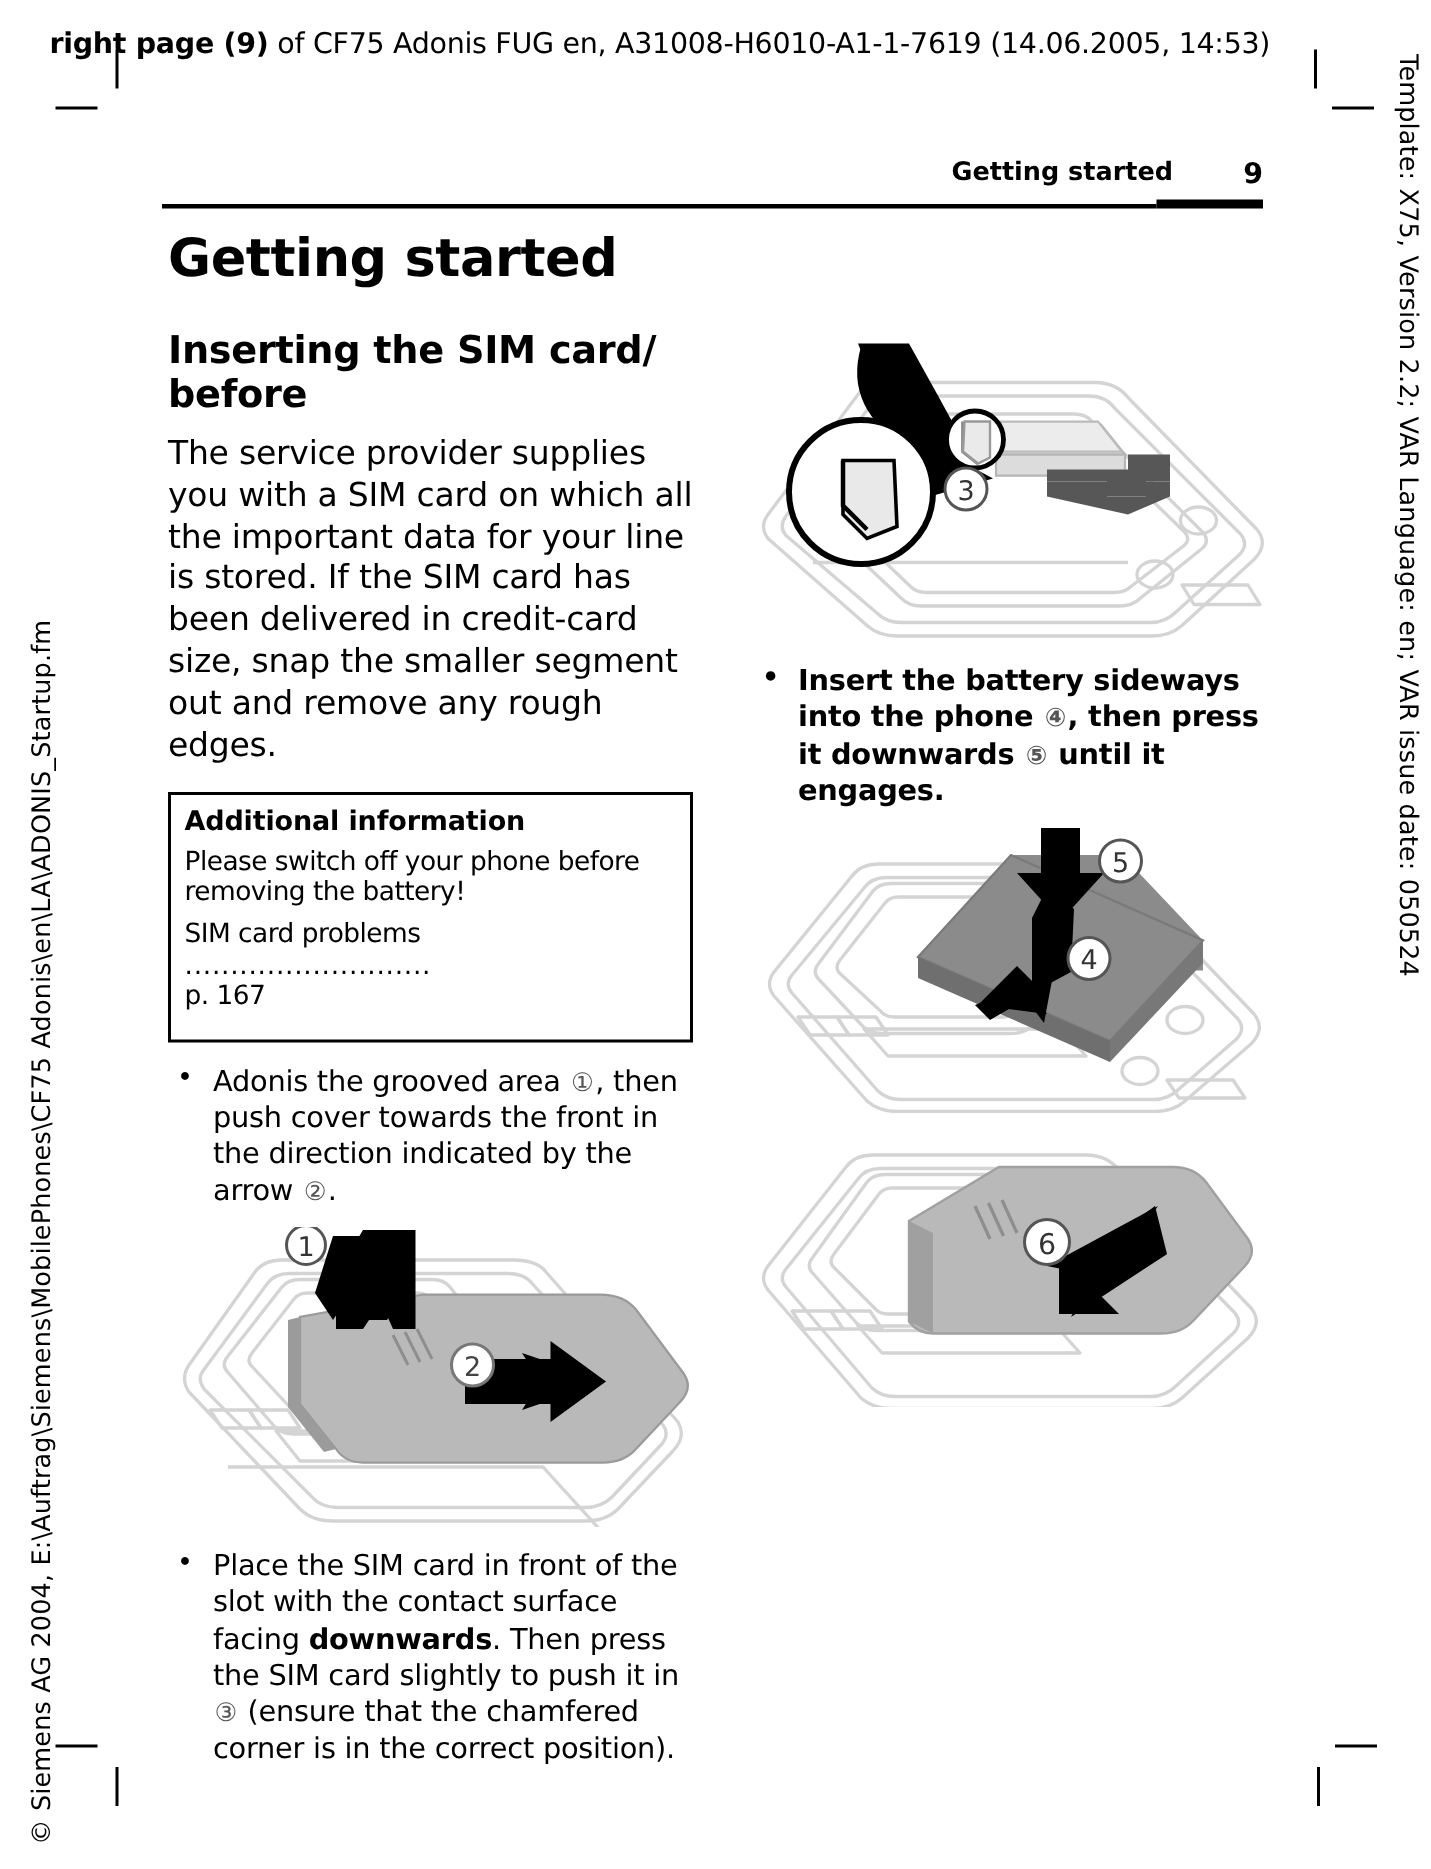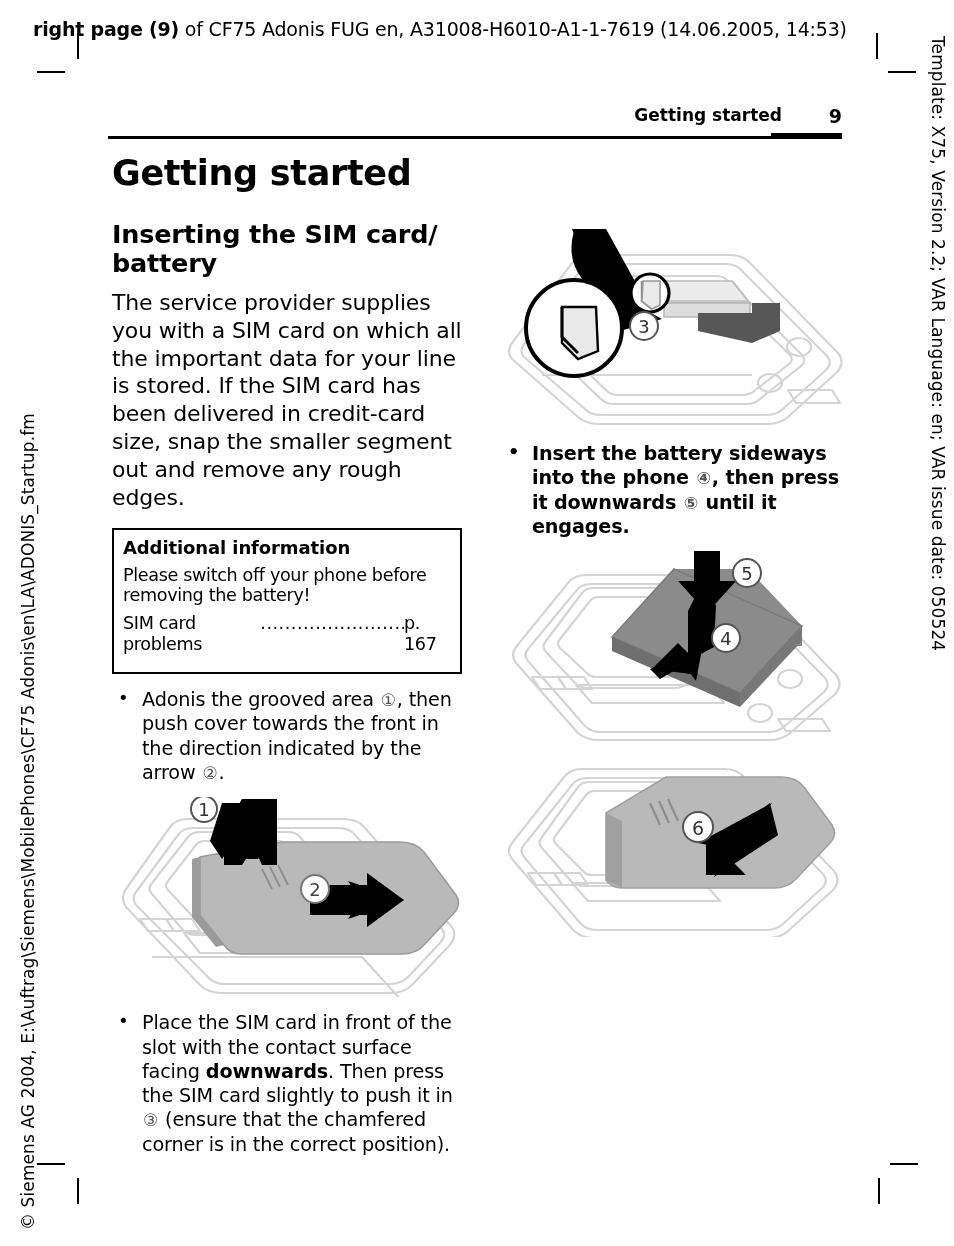--- a/index.html
+++ b/index.html
@@ -141,20 +141,21 @@
     margin: 0 0 8px 0;
     letter-spacing: -0.35px;
   }
   .infobox .ib-xref {
     font-size: 17.6px;
     line-height: 1.16;
     margin: 0;
     letter-spacing: -0.35px;
     display: flex;
     align-items: baseline;
+    flex-direction: column;
   }
   .infobox .ib-xref .dots {
     flex: 1 1 auto;
     overflow: hidden;
     white-space: nowrap;
     letter-spacing: 0.5px;
     margin: 0 0px;
   }
 
   
@@ -220,21 +221,21 @@
   <span class="chapter">Getting started</span>
   <span class="folio">9</span>
 </div>
 <div class="rule-thin"></div>
 <div class="rule-thick"></div>
 
 <div class="col-left">
 
   <h1 class="chapter-title">Getting started</h1>
 
-  <h2 class="section-title">Inserting the SIM card/ battery</h2>
+  <h2 class="section-title">Inserting the SIM card/ before</h2>
 
   <p class="body">The service provider supplies you with a SIM card on which all the important data for your line is stored. If the SIM card has been delivered in credit-card size, snap the smaller segment out and remove any rough edges.</p>
 
   <div class="infobox">
     <p class="ib-title">Additional information</p>
     <p class="ib-para">Please switch off your phone before removing the battery!</p>
     <p class="ib-xref">
       <span>SIM card problems</span>
       <span class="dots">...........................</span>
       <span>p. 167</span>

